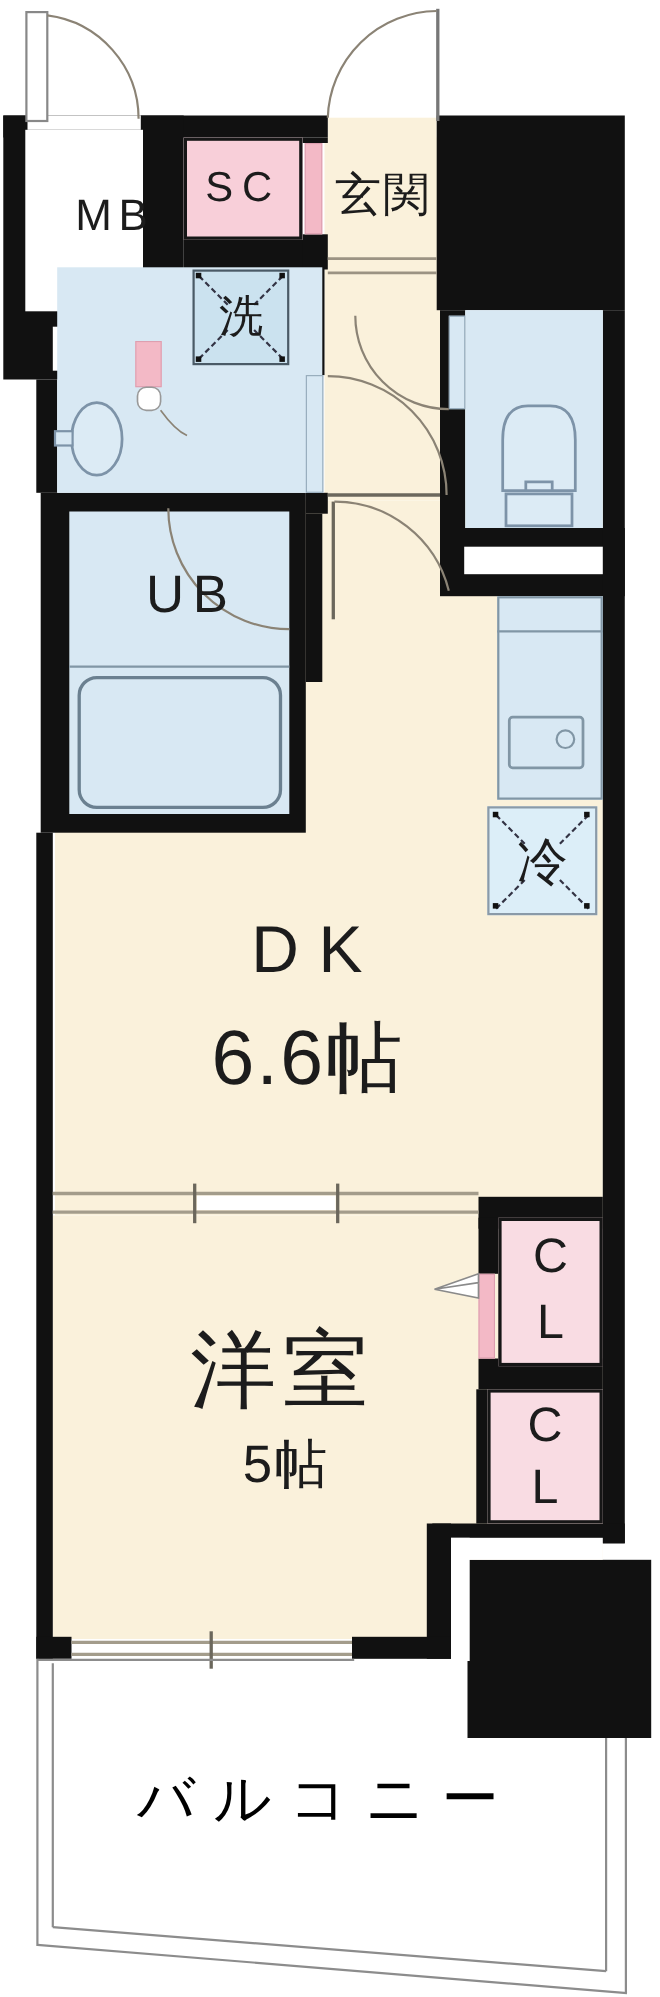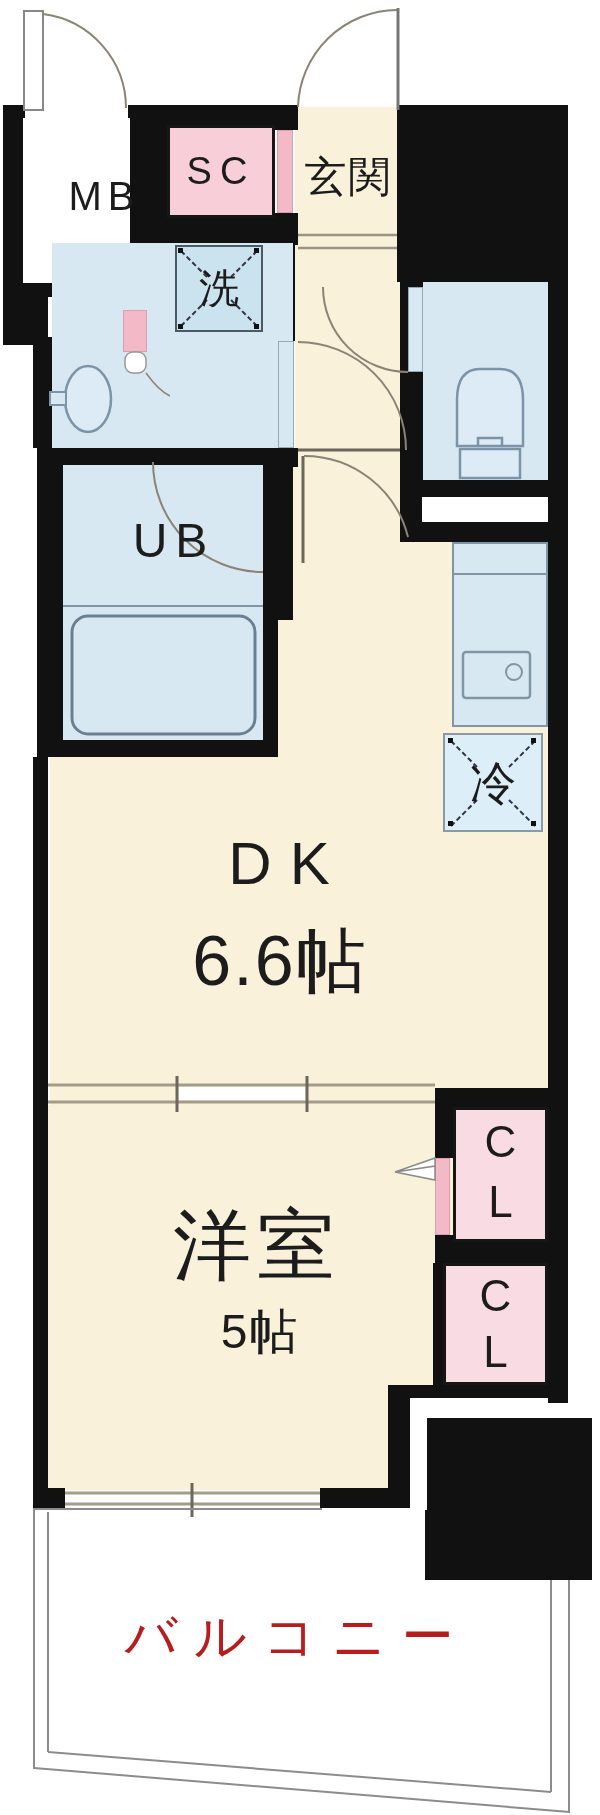--- a/index.html
+++ b/index.html
@@ -167,15 +167,15 @@
   <div class="label" style="left:79px;top:517px;width:190px;font-size:48px;letter-spacing:8px;">UB</div>
   <div class="label" style="left:443px;top:760px;width:100px;font-size:46px;">冷</div>
   <div class="label" style="left:38px;top:834px;width:500px;font-size:60px;letter-spacing:18px;">DK</div>
   <div class="label" style="left:30px;top:926px;width:500px;font-size:70px;letter-spacing:2px;">6.6帖</div>
   <div class="label" style="left:7px;top:1206px;width:500px;font-size:78px;letter-spacing:6px;">洋室</div>
   <div class="label" style="left:10px;top:1308px;width:500px;font-size:48px;letter-spacing:2px;">5帖</div>
   <div class="label" style="left:453px;top:1120px;width:95px;font-size:44px;">C</div>
   <div class="label" style="left:453px;top:1180px;width:95px;font-size:44px;">L</div>
   <div class="label" style="left:443px;top:1274px;width:105px;font-size:44px;">C</div>
   <div class="label" style="left:443px;top:1330px;width:105px;font-size:44px;">L</div>
-  <div class="label" style="left:47px;top:1610px;width:500px;font-size:52px;letter-spacing:16px;color:#b91c1c;">バルコニー</div>
+  <div class="label" style="left:47px;top:1610px;width:500px;font-size:52px;letter-spacing:16px;color:#000000;">バルコニー</div>
 
 </div>
 
 </body></html>

